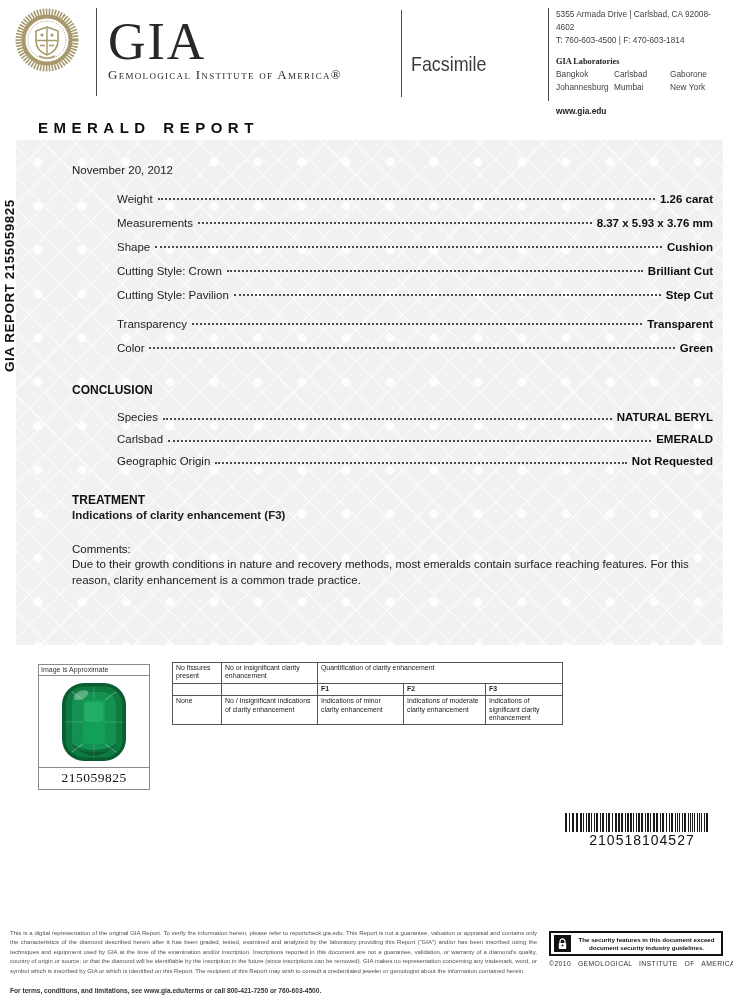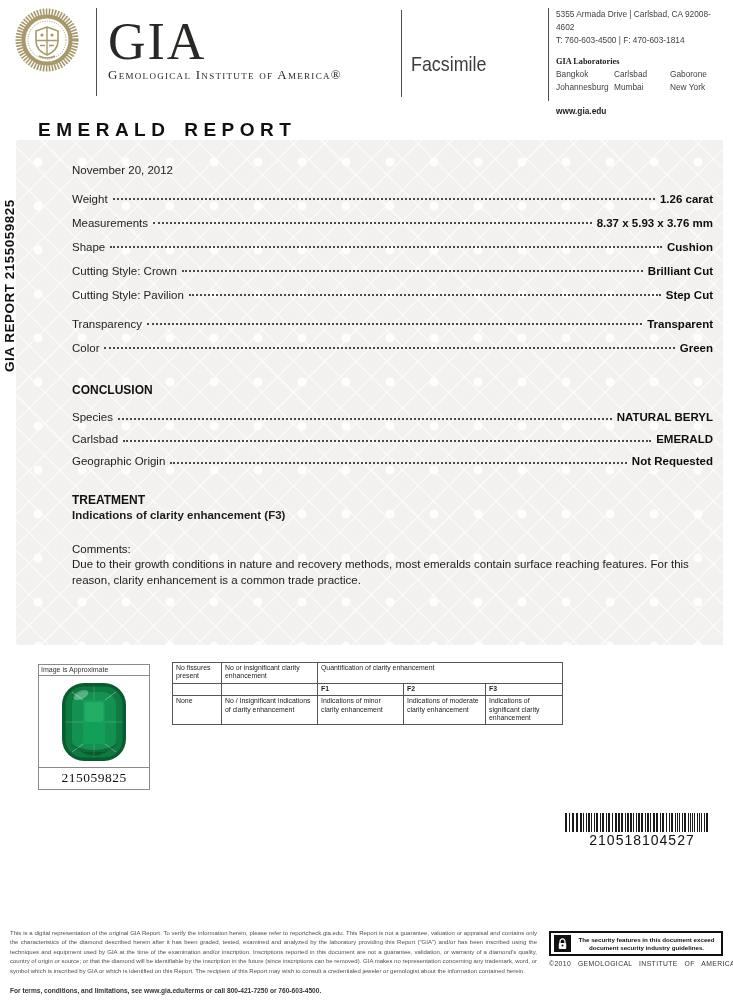--- a/index.html
+++ b/index.html
@@ -17,36 +17,36 @@
   .gia-logo { position:absolute; left:108px; top:12px; }
   .gia-word { font-family:"Liberation Serif", serif; font-size:52px; line-height:48px; letter-spacing:2px; color:#2a2826;margin-top:6px; }
   .gia-tagline { font-family:"Liberation Serif", serif; font-variant:small-caps; font-size:13px; letter-spacing:1.3px; color:#2a2826; margin-top:1px; }
   .facsimile { position:absolute; left:411px; top:52px; font-size:21px; color:#3c3c3c; transform:scaleX(.85); transform-origin:left center; }
   .addr { position:absolute; left:556px; top:8px; width:172px; font-size:8.3px; line-height:13px; color:#3f3f3f; }
   .addr .b { font-weight:bold; color:#222; }
   .labs-title { margin-top:8px;font-family:Liberation Serif, serif; }
   .labs-grid { display:grid; grid-template-columns:58px 56px auto; }
   .website { margin-top:11px; }
   
-  .report-title { position:absolute; left:38px; top:119px; font-size:19px; font-weight:bold; letter-spacing:5.5px; word-spacing:3px; color:#111; }
+  .report-title { position:absolute; left:38px; top:119px; font-size:15px; font-weight:bold; letter-spacing:5.5px; word-spacing:3px; color:#111; }
   .side-id { position:absolute; left:2px; top:372px; transform:rotate(-90deg); transform-origin:0 0; white-space:nowrap; font-size:13.5px; font-weight:bold; letter-spacing:.5px; color:#111; }
   
   .page {
     position:absolute; left:16px; top:140px; width:707px; height:505px;
     padding:24px 10px 0 56px;
     background-color:#f2f1ef;
     background-image:
       radial-gradient(circle 7px at center, rgba(255,255,255,.85) 0 4px, transparent 5px),
       repeating-linear-gradient(45deg,  rgba(255,255,255,.55) 0 1.5px, transparent 1.5px 22px),
       repeating-linear-gradient(135deg, rgba(255,255,255,.55) 0 1.5px, transparent 1.5px 22px);
     background-size:44px 44px, auto, auto;
   }
   .date-line { font-size:11.5px; margin-bottom:17px; }
   .row { display:flex; align-items:baseline; height:24px; font-size:11.5px; }
-  .row .lbl { white-space:nowrap; color:#222; }
+  .row .lbl { white-space:nowrap; color:#222;margin-left:45px; }
   .row .dots { flex:1; border-bottom:2px dotted #4a4a4a; margin:0 5px; transform:translateY(-3px); }
   .row .val { white-space:nowrap; font-weight:bold; color:#0e0e0e; }
   .row.short { height:22px;align-items:flex-end; }
   .gap-sm { height:5px; }
   .sec-heading { font-size:12px; font-weight:bold; margin-top:17px; margin-bottom:4px; color:#111; }
   .treat-heading { margin-top:26px; margin-bottom:0; }
   .treat-line { font-size:11.5px; font-weight:bold; margin-top:2px; }
   .comments-heading { font-size:11.5px; margin-top:22px; }
   .comments-text { font-size:11.5px; line-height:16px; margin-top:1px; max-width:645px; }
   

